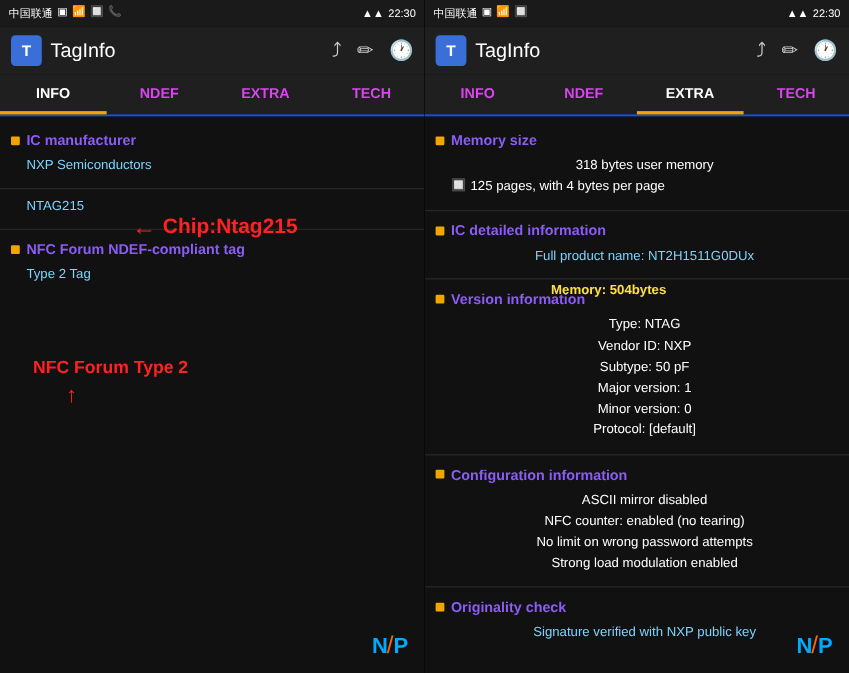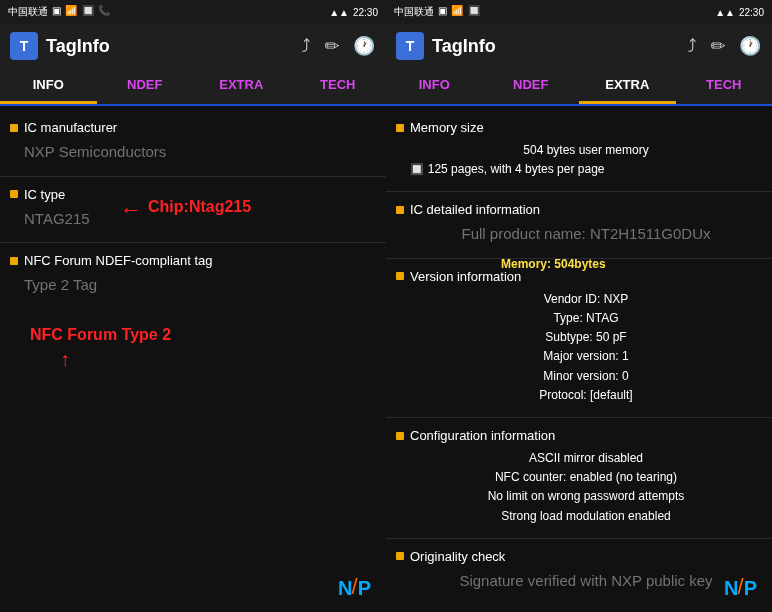--- a/index.html
+++ b/index.html
@@ -65,21 +65,21 @@
       display: flex;
       align-items: center;
       justify-content: center;
       font-size: 14px;
       color: #fff;
       font-weight: bold;
     }
     .app-title {
       color: #fff;
       font-size: 18px;
-      font-weight: bold;
+      font-weight: normal;
     }
     .title-icons {
       display: flex;
       gap: 14px;
       align-items: center;
     }
     .title-icon {
       color: #ccc;
       font-size: 18px;
     }
@@ -122,27 +122,27 @@
       padding: 6px 10px 4px 10px;
     }
     .section-dot {
       width: 8px;
       height: 8px;
       background: #f0a500;
       border-radius: 1px;
       flex-shrink: 0;
     }
     .section-title {
-      color: #ffffff;
+      color: #8b5cf6;
       font-size: 13px;
-      font-weight: normal;
+      font-weight: bold;
     }
     .section-value {
-      color: #737373;
-      font-size: 15px;
+      color: #7dd3fc;
+      font-size: 12px;
       padding: 2px 10px 8px 24px;
       line-height: 1.5;
     }
     .section-value-multi {
       color: #fff;
       font-size: 12px;
       padding: 2px 10px 8px 24px;
       line-height: 1.6;
     }
 
@@ -223,36 +223,32 @@
 
     <div class="content" style="position:relative;">
 
       <div class="section-header">
         <div class="section-dot"></div>
         <span class="section-title">IC manufacturer</span>
       </div>
       <div class="section-value">NXP Semiconductors</div>
       <div class="divider"></div>
 
-      <div class="section-header">
-        <div class="section-dot"></div>
-        <span class="section-title">IC type</span>
-      </div>
       <div class="section-value">NTAG215</div>
       <div class="divider"></div>
 
       <div class="section-header">
         <div class="section-dot"></div>
         <span class="section-title">NFC Forum NDEF-compliant tag</span>
       </div>
       <div class="section-value">Type 2 Tag</div>
 
       <div style="position:absolute; top:88px; left:120px; display:flex; align-items:center; gap:6px;">
         <span style="color:#ff2222; font-size:22px;">←</span>
-        <span style="color:#ff2222; font-size:16px; font-weight:bold;">Chip:Ntag215</span>
+        <span style="color:#ff2222; font-size:19px; font-weight:bold;">Chip:Ntag215</span>
       </div>
 
       <div style="position:absolute; top:220px; left:30px;">
         <div style="color:#ff2222; font-size:16px; font-weight:bold; margin-bottom:4px;">NFC Forum Type 2</div>
         <div style="color:#ff2222; font-size:20px; margin-left:30px;">↑</div>
       </div>
 
       <div class="nxp-badge" style="position:absolute; bottom:6px; right:6px;">
         <span class="nxp-text nxp-n">N</span>
         <span class="nxp-slash">/</span>
@@ -305,42 +301,42 @@
       </div>
     </div>
 
     <div class="content" style="position:relative;text-align:center;">
 
       <div class="section-header">
         <div class="section-dot"></div>
         <span class="section-title">Memory size</span>
       </div>
       <div class="section-value-multi">
-        <div>504 bytes user memory</div>
+        <div>318 bytes user memory</div>
         <div style="display:flex; align-items:center; gap:4px;">
           <span style="color:#888; font-size:11px;">🔲</span>
           <span>125 pages, with 4 bytes per page</span>
         </div>
       </div>
       <div class="divider"></div>
 
       <div class="section-header">
         <div class="section-dot"></div>
         <span class="section-title">IC detailed information</span>
       </div>
       <div class="section-value">Full product name: NT2H1511G0DUx</div>
       <div class="divider"></div>
 
       <div class="section-header">
         <div class="section-dot"></div>
         <span class="section-title">Version information</span>
       </div>
       <div class="section-value-multi">
+        <div>Type: NTAG</div>
         <div>Vendor ID: NXP</div>
-        <div>Type: NTAG</div>
         <div>Subtype: 50 pF</div>
         <div>Major version: 1</div>
         <div>Minor version: 0</div>
         <div>Protocol: [default]</div>
       </div>
       <div class="divider"></div>
 
       <div class="section-header">
         <div class="section-dot"></div>
         <span class="section-title">Configuration information</span>

